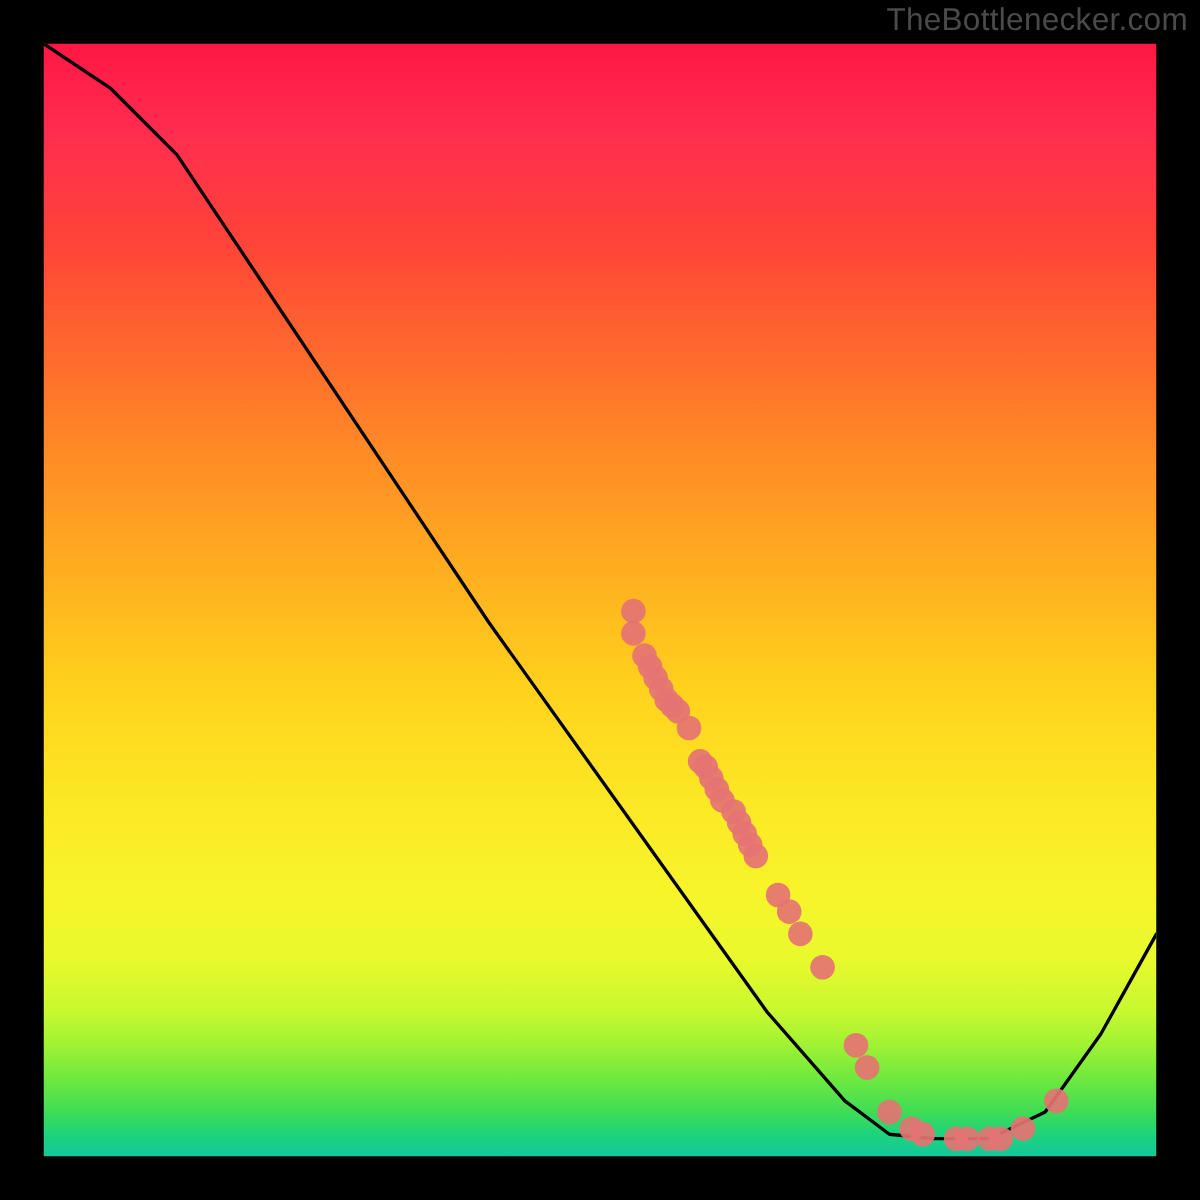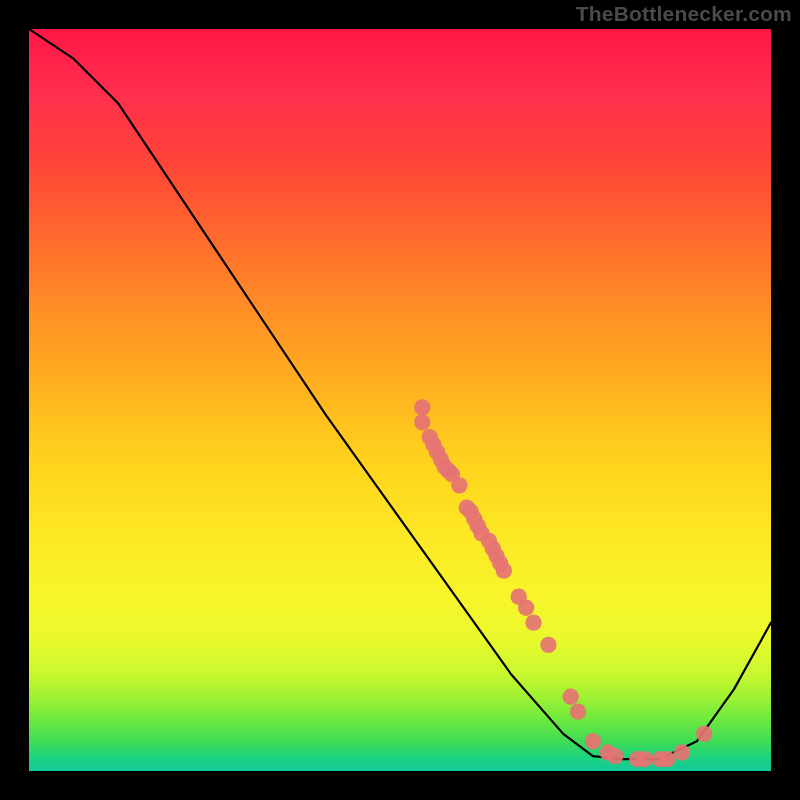--- a/index.html
+++ b/index.html
@@ -42,21 +42,21 @@
       #1ed37c 98%,
       #13c99a 100%
     );
   }
   .watermark {
     position: absolute;
     top: 2px;
     right: 8px;
     color: #4a4a4a;
     font-size: 21px;
-    font-weight: 700;
+    font-weight: 400;
     letter-spacing: 0.2px;
     z-index: 5;
   }
   svg.plot {
     position: absolute;
     inset: 0;
     z-index: 4;
   }
 </style>
 </head>

